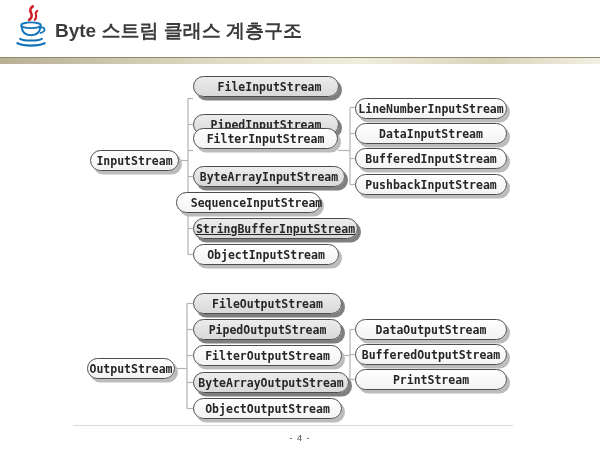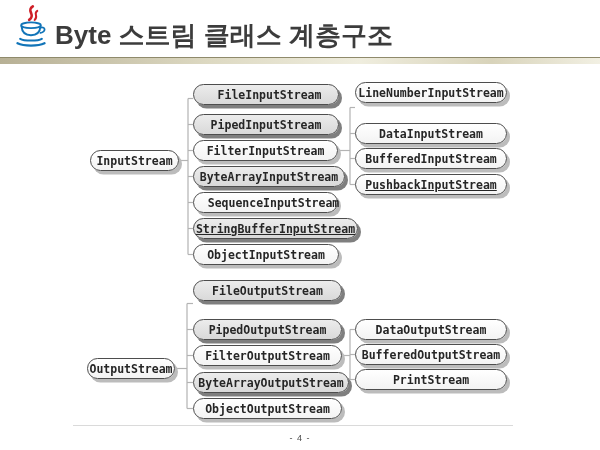--- a/index.html
+++ b/index.html
@@ -3,21 +3,21 @@
 <meta charset="utf-8">
 <style>
   html,body{margin:0;padding:0;background:#fff;}
   #slide{
     position:relative;width:600px;height:450px;background:#ffffff;
     font-family:"Liberation Sans", sans-serif;overflow:hidden;
   }
   
   #logo{position:absolute;left:13px;top:4px;width:36px;height:48px;}
   #title{
-    position:absolute;left:55px;top:18px;font-size:26px;font-weight:bold;
+    position:absolute;left:55px;top:18px;font-size:19px;font-weight:bold;
     color:var(--title-color,#3c3c3c);letter-spacing:0;white-space:nowrap;
   }
   #divider{
     position:absolute;left:0;top:57px;width:600px;height:6px;
     border-top:1px solid var(--divider-dark,#8f8a6b);
     background:linear-gradient(90deg,#b7b095 0%,#ddd9c2 35%,#efedde 60%,#d8d3ba 82%,#f2f0e3 100%);
   }
   
   #connectors{position:absolute;left:0;top:0;width:600px;height:450px;}
   .node{
@@ -79,33 +79,33 @@
       <line x1="187" y1="382.5" x2="193" y2="382.5" stroke="#b3b3b3" stroke-width="1.2"></line>
       <line x1="187" y1="408.5" x2="193" y2="408.5" stroke="#b3b3b3" stroke-width="1.2"></line>
       <line x1="342" y1="355.5" x2="350" y2="355.5" stroke="#b3b3b3" stroke-width="1.2"></line>
       <line x1="350" y1="329.5" x2="350" y2="379.5" stroke="#b3b3b3" stroke-width="1.2"></line>
       <line x1="350" y1="329.5" x2="355" y2="329.5" stroke="#b3b3b3" stroke-width="1.2"></line>
       <line x1="350" y1="354.5" x2="355" y2="354.5" stroke="#b3b3b3" stroke-width="1.2"></line>
       <line x1="350" y1="379.5" x2="355" y2="379.5" stroke="#b3b3b3" stroke-width="1.2"></line>
     </svg>
   <div id="diagram">
       <div class="node white" style="left: 90px; top: 150px; width: 89px;">InputStream</div>
-      <div class="node gray" style="left: 193px; top: 84px; width: 146px; padding-left: 7px;">FileInputStream</div>
+      <div class="node gray" style="left: 193px; top: 76px; width: 146px; padding-left: 7px;">FileInputStream</div>
       <div class="node gray" style="left: 193px; top: 114px; width: 146px;">PipedInputStream</div>
-      <div class="node white" style="left: 193px; top: 140px; width: 145px;">FilterInputStream</div>
+      <div class="node white" style="left: 193px; top: 128px; width: 145px;">FilterInputStream</div>
       <div class="node gray" style="left: 193px; top: 166px; width: 152px;">ByteArrayInputStream</div>
-      <div class="node white" style="left: 193px; top: 192px; width: 145px; padding-left: 16px;">SequenceInputStream</div>
+      <div class="node white" style="left: 176px; top: 192px; width: 145px; padding-left: 16px;">SequenceInputStream</div>
       <div class="node gray" style="left: 193px; top: 218px; width: 165px; text-decoration: underline;">StringBufferInputStream</div>
       <div class="node white" style="left: 193px; top: 244px; width: 146px;">ObjectInputStream</div>
-      <div class="node white" style="left: 355px; top: 82px; width: 152px; text-align: right;">LineNumberInputStream</div>
+      <div class="node white" style="left: 355px; top: 98px; width: 152px; text-align: right;">LineNumberInputStream</div>
       <div class="node white" style="left: 355px; top: 123px; width: 152px;">DataInputStream</div>
       <div class="node white" style="left: 355px; top: 148px; width: 152px;">BufferedInputStream</div>
-      <div class="node white" style="left: 355px; top: 174px; width: 152px; text-decoration: underline;">PushbackInputStream</div>
+      <div class="node white" style="left: 355px; top: 174px; width: 152px;">PushbackInputStream</div>
       <div class="node white" style="left: 87px; top: 358px; width: 88px;">OutputStream</div>
-      <div class="node gray" style="left: 193px; top: 280px; width: 149px;">FileOutputStream</div>
+      <div class="node gray" style="left: 193px; top: 293px; width: 149px;">FileOutputStream</div>
       <div class="node gray" style="left: 193px; top: 319px; width: 149px;">PipedOutputStream</div>
       <div class="node white" style="left: 193px; top: 345px; width: 149px; text-align: right;">FilterOutputStream</div>
       <div class="node gray" style="left: 193px; top: 372px; width: 156px;">ByteArrayOutputStream</div>
       <div class="node white" style="left: 193px; top: 398px; width: 149px;">ObjectOutputStream</div>
       <div class="node white" style="left: 355px; top: 319px; width: 152px;">DataOutputStream</div>
       <div class="node white" style="left: 355px; top: 344px; width: 152px;">BufferedOutputStream</div>
       <div class="node white" style="left: 355px; top: 369px; width: 152px;">PrintStream</div>
     </div>
 
   <div id="footer-line"></div>

